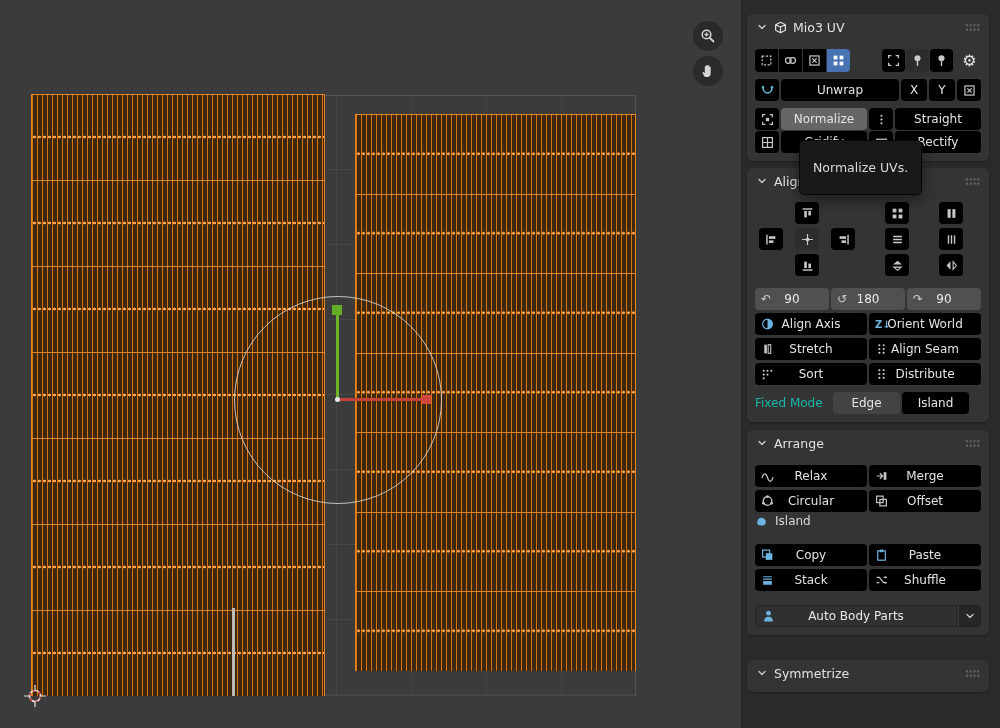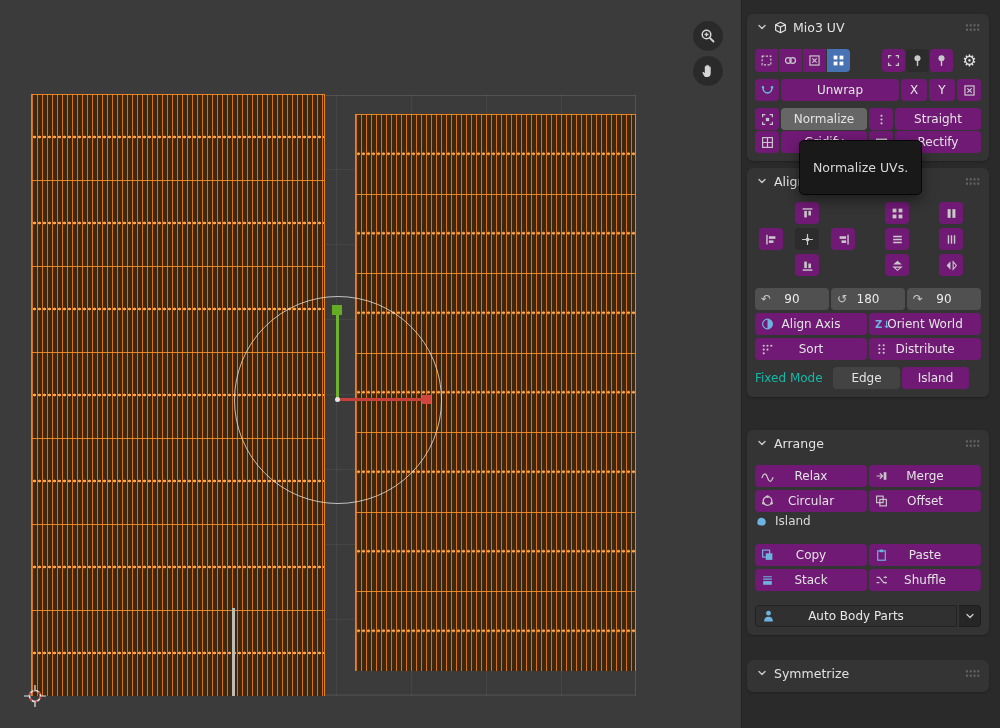--- a/index.html
+++ b/index.html
@@ -48,21 +48,21 @@
     box-shadow:0 1px 2px rgba(0,0,0,.25)}
   .shead{display:flex;align-items:center;gap:6px;height:26px;padding:0 9px;font-size:12.5px;color:#e2e2e2}
   .stitle{flex:0 0 auto}
   .grip{margin-left:auto;width:15px;height:9px;opacity:.55;
     background-image:radial-gradient(circle,#a0a0a0 0.9px,transparent 1.15px);background-size:3.8px 4.5px}
   .row{display:flex;align-items:center;gap:2px;margin:0 8px;height:22px}
   .iconrow{height:23px;gap:1px}
   .mt1{margin-top:1px}.mt3{margin-top:3px}.mt6{margin-top:6px}.mt7{margin-top:7px}.mt8{margin-top:14px}
   .mt9{margin-top:9px}.mt12{margin-top:12px}.mt14{margin-top:14px}
   .btn,.ibtn{border:none;outline:none;display:flex;align-items:center;justify-content:center;
-    background:#701a75;color:#e3e3e3;font-size:12px;font-family:inherit;border-radius:4px;height:22px;padding:0;position:relative}
+    background:#000000;color:#e3e3e3;font-size:12px;font-family:inherit;border-radius:4px;height:22px;padding:0;position:relative}
   .btn{flex:1}
   .ibtn{flex:0 0 24px;color:#c9c9c9}
   .iconrow .ibtn{flex:0 0 23px;height:23px}
   .ibtn.active{background:#4772b3;color:#fff}
   .ibtn.pressed{background:#2c2c2c}
   .ibtn.flat{background:transparent;margin-left:4px}
   .ibtn.cyan{color:#62c2dc}
   .grp-l{border-radius:4px 0 0 4px}.grp-m{border-radius:0}.grp-r{border-radius:0 4px 4px 0}
   .btn.hovered{background:#666}
   .btn.dark{background:#434343}
@@ -505,20 +505,38 @@
           </button>
         <button class="btn">
             <span class="lead blue zword">Z↓</span>
             <span>Orient World</span>
           </button>
       </div>
       <div class="row mt3">
         <button class="btn">
             <span class="lead">
               <svg class="ic">
+                <use href="#s-bars-arrows"></use>
+              </svg>
+            </span>
+            <span>Stretch</span>
+          </button>
+        <button class="btn">
+            <span class="lead">
+              <svg class="ic">
+                <use href="#s-dots6"></use>
+              </svg>
+            </span>
+            <span>Align Seam</span>
+          </button>
+      </div>
+      <div class="row mt3">
+        <button class="btn">
+            <span class="lead">
+              <svg class="ic">
                 <use href="#s-sort"></use>
               </svg>
             </span>
             <span>Sort</span>
           </button>
         <button class="btn">
             <span class="lead">
               <svg class="ic">
                 <use href="#s-dots6"></use>
               </svg>

